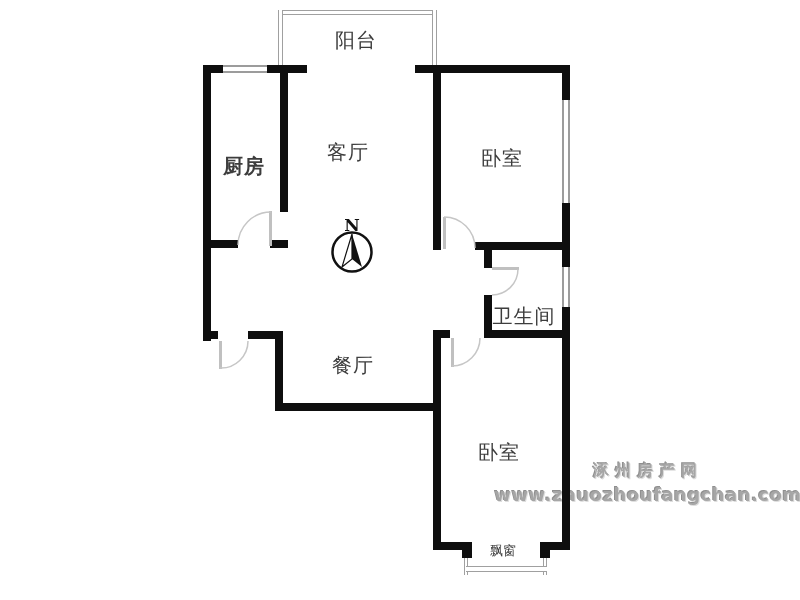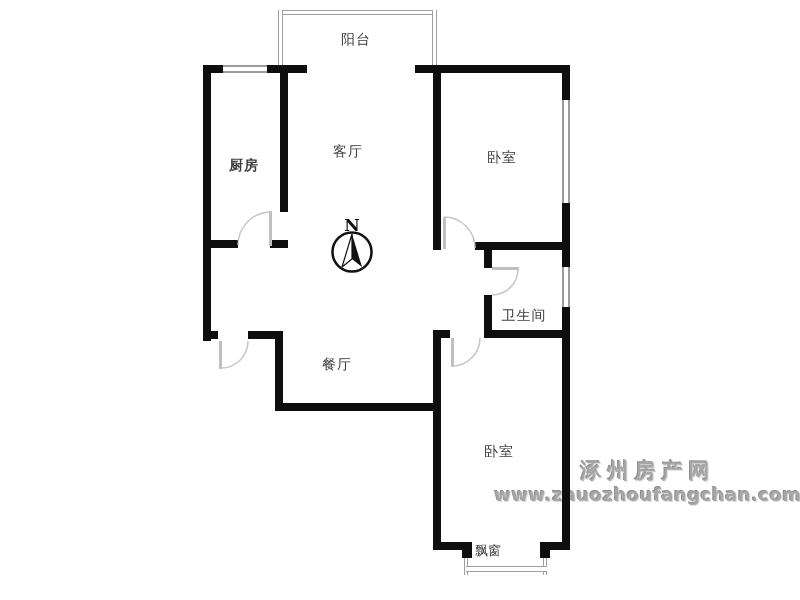--- a/index.html
+++ b/index.html
@@ -8,29 +8,29 @@
   .wall{position:absolute;background:#0e0e0e;z-index:3;}
   .window-h{position:absolute;background:#ffffff;border-top:2px solid #9c9c9c;
             border-bottom:2px solid #9c9c9c;box-sizing:border-box;z-index:4;}
   .window-v{position:absolute;background:#ffffff;border-left:2px solid #9c9c9c;
             border-right:2px solid #9c9c9c;box-sizing:border-box;z-index:4;}
   .thin-h{position:absolute;background:#ffffff;border-top:1px solid #a0a0a0;
           border-bottom:1px solid #a0a0a0;box-sizing:border-box;z-index:2;}
   .thin-v{position:absolute;background:#ffffff;border-left:1px solid #a0a0a0;
           border-right:1px solid #a0a0a0;box-sizing:border-box;z-index:2;}
   .door-leaf{position:absolute;background:#c0c0c0;z-index:4;}
-  .room-label{position:absolute;transform:translate(-50%,-50%);font-size:14px;
+  .room-label{position:absolute;transform:translate(-50%,-50%);font-size:20px;
               color:#3d3d3d;letter-spacing:1px;white-space:nowrap;z-index:6;}
   .room-label.small{font-size:13px;letter-spacing:0;}
   #arc-layer{position:absolute;left:0;top:0;width:800px;height:600px;z-index:5;}
   .arc{fill:none;stroke:#c6c6c6;stroke-width:1.5;}
   .watermark{position:absolute;transform:translate(-50%,-50%);white-space:nowrap;
              font-weight:bold;color:#a6a6a6;z-index:1;
              text-shadow:1px 1px 0 #dedede,-1px -1px 0 #8f8f8f;}
-  .wm-name{font-size:21px;letter-spacing:6px;}
+  .wm-name{font-size:16px;letter-spacing:6px;}
   .wm-url{font-size:18px;letter-spacing:0.5px;}
 </style>
 </head>
 <body>
 
 <div id="plan">
 
   <div class="wall" style="left:203px;top:65px;width:8px;height:276px;"></div>
   <div class="wall" style="left:203px;top:65px;width:20px;height:8px;"></div>
   <div class="wall" style="left:267px;top:65px;width:40px;height:8px;"></div>
@@ -87,20 +87,20 @@
       <polygon points="352,234 362,267 352,259" fill="#111111"></polygon>
       <text x="352" y="231" text-anchor="middle" style="font-family:'DejaVu Serif',serif;font-size:17px;font-weight:bold;fill:#111111;">N</text>
     </g>
   </svg>
 
   <div class="room-label" style="left:356px;top:40px;">阳台</div>
   <div class="room-label" style="left:244px;top:166px;font-weight:bold;">厨房</div>
   <div class="room-label" style="left:348px;top:152px;">客厅</div>
   <div class="room-label" style="left:502px;top:158px;">卧室</div>
   <div class="room-label" style="left:524px;top:316px;">卫生间</div>
-  <div class="room-label" style="left:337px;top:365px;">餐厅</div>
+  <div class="room-label" style="left:353px;top:365px;">餐厅</div>
   <div class="room-label" style="left:499px;top:452px;">卧室</div>
-  <div class="room-label small" style="left:488px;top:551px;">飘窗</div>
+  <div class="room-label small" style="left:503px;top:551px;">飘窗</div>
 
   <div class="watermark wm-name" style="left:648px;top:471px;">涿州房产网</div>
   <div class="watermark wm-url" style="left:648px;top:494px;">www.zhuozhoufangchan.com</div>
 
 </div>
 
 </body></html>

